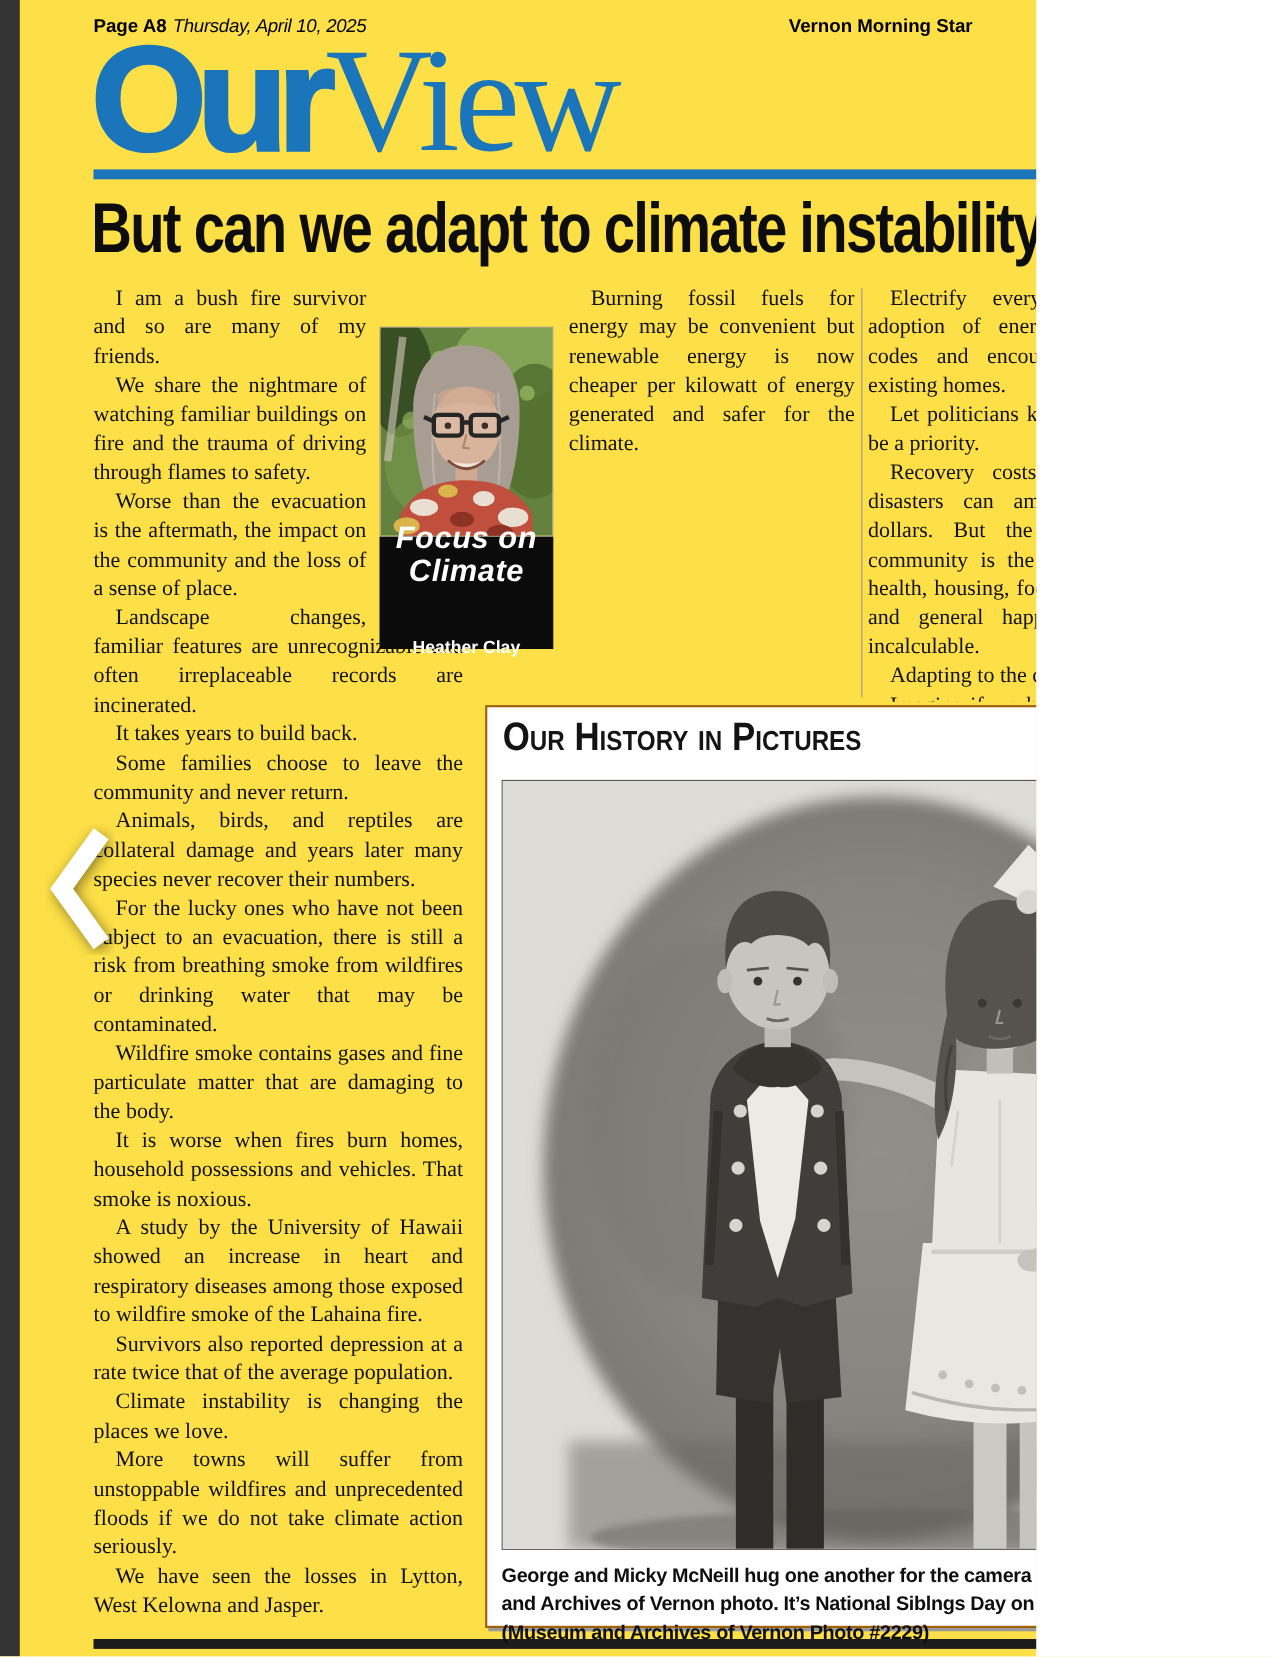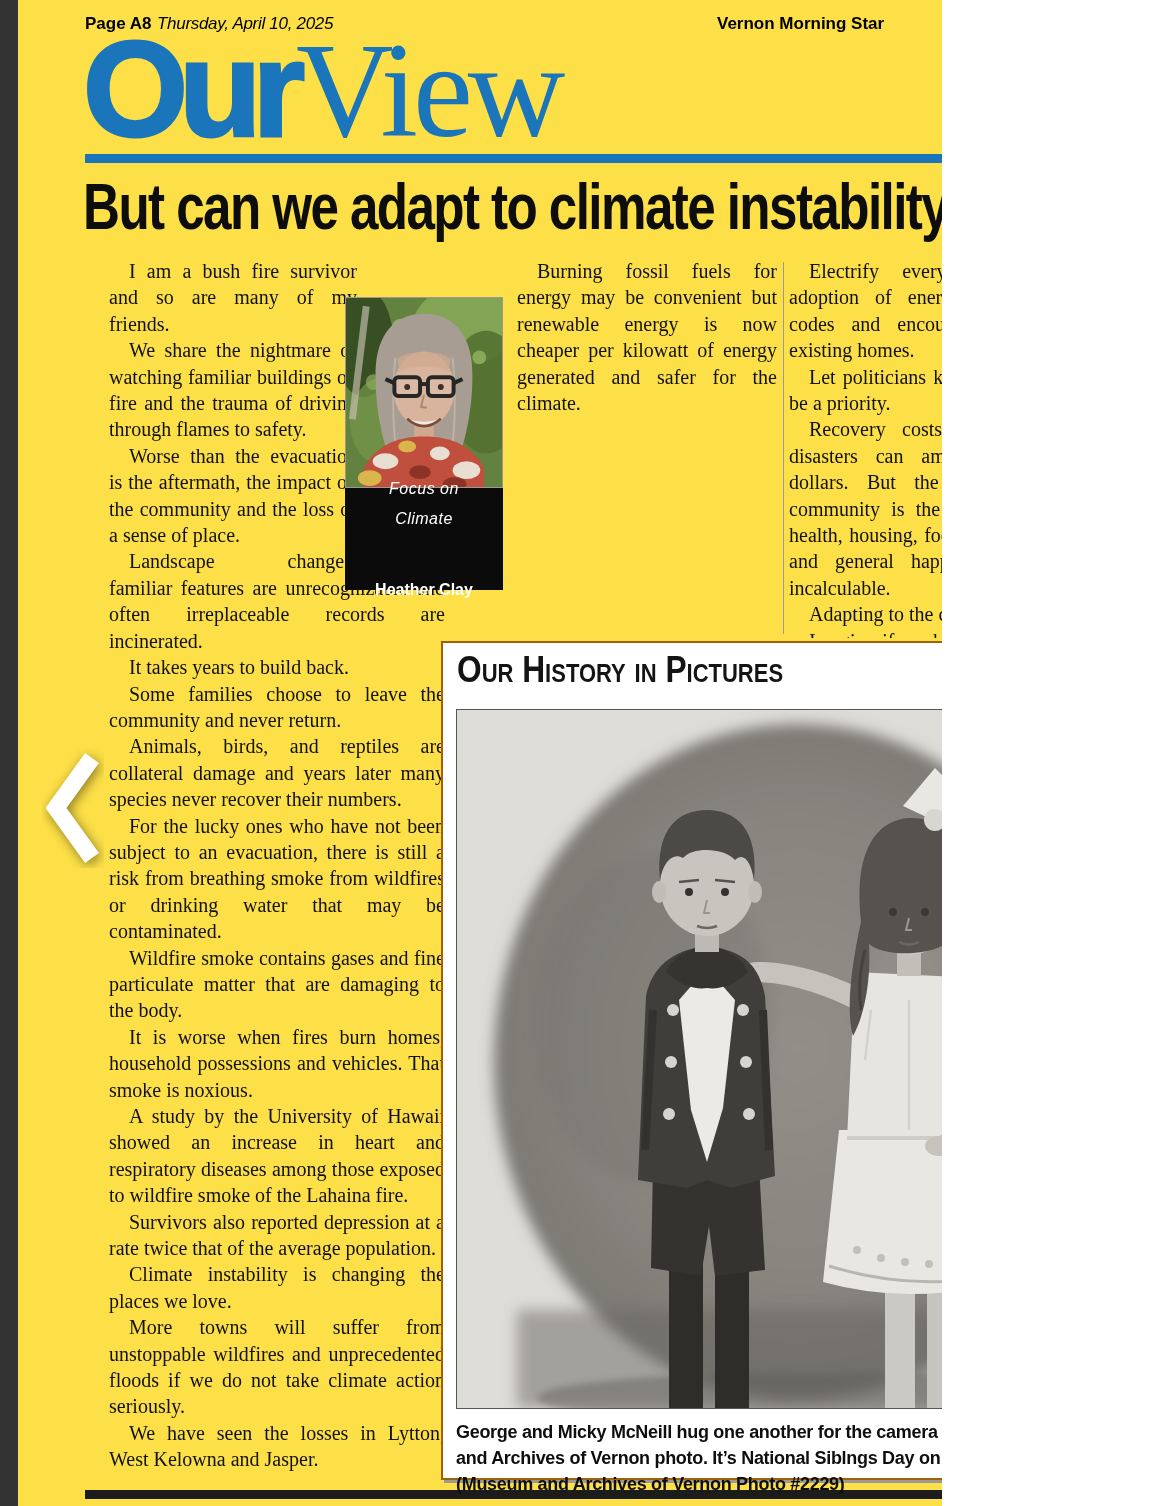--- a/index.html
+++ b/index.html
@@ -18,34 +18,34 @@
   .masthead .b{font-size:135px;font-weight:700;letter-spacing:-9px;-webkit-text-stroke:3px #1b75bb;}
   .masthead .l{font-size:135px;font-weight:400;letter-spacing:-5px;margin-left:0;font-family:Liberation Serif, serif;}
   .blue-rule{position:absolute;left:85px;top:154px;width:1085px;height:9px;background:#1b75bb;}
   
   .headline{position:absolute;left:83px;top:170px;font-family:"Liberation Sans","DejaVu Sans",sans-serif;
             font-size:64px;font-weight:700;letter-spacing:-2px;white-space:nowrap;
             transform:scaleX(0.80);transform-origin:left top;color:#0d0d0d;}
   
   .col{position:absolute;top:258px;font-size:20px;line-height:26.4px;text-align:justify;overflow:hidden;}
   .col p{margin:0;text-indent:20px;}
-  .col1{left:85px;width:336px;height:1232px;margin-left:24px;}
+  .col1{left:85px;width:336px;height:1232px;}
   .col2{left:447px;width:330px;height:380px;}
   .col3{left:789px;width:338px;height:380px;}
   .spacer-r{float:right;width:88px;height:272px;margin-top:40px;}
   .spacer-l{float:left;width:70px;height:356px;margin-top:40px;}
   .vrule{position:absolute;background:#999;width:1px;}
   .vr-23{left:783px;top:262px;height:372px;}
   .vr-right{left:1150px;top:175px;height:465px;background:#888;}
   
   .inset{position:absolute;left:345px;top:297px;width:158px;z-index:5;}
   .inset-photo{width:158px;height:191px;border:1px solid #999;box-sizing:border-box;display:block;}
   .inset-caption{width:158px;height:102px;background:#0b0b0b;color:#fff;display:flex;flex-direction:column;
                  align-items:center;justify-content:center;font-family:"Liberation Sans","DejaVu Sans",sans-serif;}
-  .inset-caption .it{font-style:italic;font-size:16px;line-height:30px;letter-spacing:0.5px;}
+  .inset-caption .it{font-style:italic;font-size:28px;line-height:30px;letter-spacing:0.5px;font-weight:bold;}
   .inset-caption .nm{font-weight:700;font-size:16px;line-height:28px;margin-top:42px;}
   
   .history{position:absolute;left:441px;top:641px;width:712px;height:839px;background:#fff;
            border:2px solid #a16207;box-shadow:3px 3px 0 #9a9a9a;box-sizing:border-box;z-index:4;}
   .history h2{position:absolute;left:14px;top:6px;margin:0;font-family:"Liberation Sans","DejaVu Sans",sans-serif;
               font-size:36px;font-weight:700;font-variant:small-caps;letter-spacing:0px;white-space:nowrap;
               transform:scaleX(0.88);transform-origin:left top;color:#141414;}
   .photo-frame{position:absolute;left:13px;top:66px;width:682px;height:698px;border:1px solid #555;box-sizing:content-box;}
   .photo-frame svg{display:block;}
   .history-caption{position:absolute;left:13px;top:776px;width:684px;margin:0;

